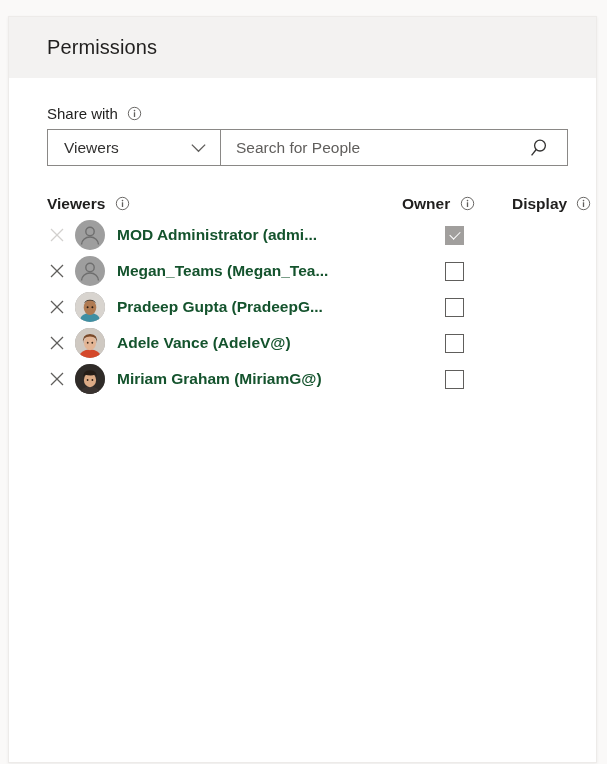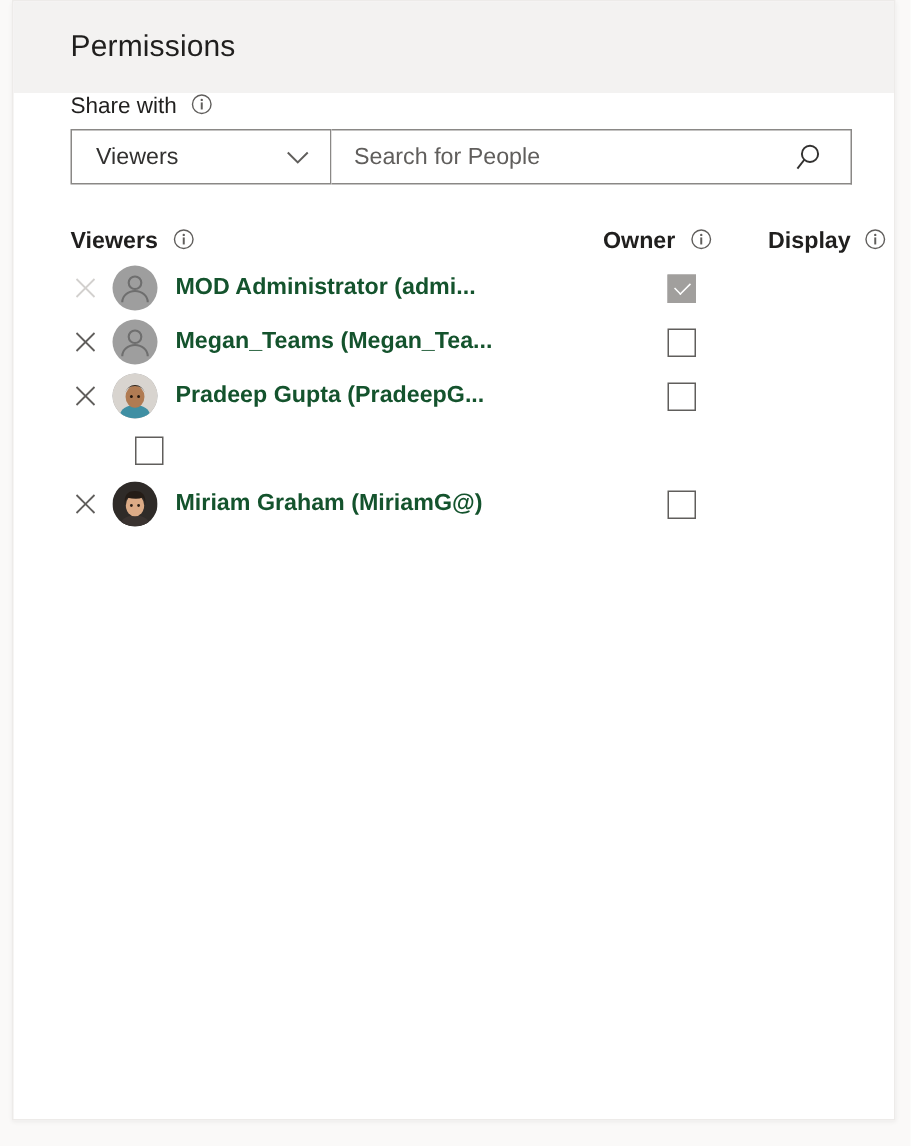--- a/index.html
+++ b/index.html
@@ -11,21 +11,21 @@
     height: 764px;
     background: #faf9f8;
     font-family: "Liberation Sans", sans-serif;
     -webkit-font-smoothing: antialiased;
     overflow: hidden;
   }
 
   .panel {
     position: absolute;
     left: 8px;
-    top: 0;
+    top: 16px;
     width: 589px;
     height: 747px;
     background: #ffffff;
     border: 1px solid #edebe9;
     box-sizing: border-box;
     box-shadow: 0 1px 3px rgba(0,0,0,0.06);
   }
 
   .panel-header {
     height: 61px;
@@ -89,20 +89,21 @@
   }
   .allow-label {
     font-size: 15.5px;
     color: #201f1e;
     margin-left: 18px;
     white-space: nowrap;
   }
 
   
   .share-label {
+    margin-top: 27px;
     font-size: 15px;
     color: #201f1e;
   }
   .share-controls {
     margin-top: 7px;
     display: flex;
     align-items: stretch;
     height: 37px;
     width: 521px;
   }
@@ -358,20 +359,39 @@
           </span>
           <span class="viewer-name">Pradeep Gupta (PradeepG...</span>
         </div>
         <div class="cell-owner">
           <span class="cbox owner-cb"></span>
         </div>
         <div class="cell-display"></div>
       </div>
 
       <div class="trow">
+        <div class="cell-viewer">
+          <span class="x-btn">
+            <svg viewBox="0 0 20 20" width="20" height="20">
+              <line x1="4" y1="4" x2="16" y2="16" stroke="#605e5c" stroke-width="1.2"></line>
+              <line x1="16" y1="4" x2="4" y2="16" stroke="#605e5c" stroke-width="1.2"></line>
+            </svg>
+          </span>
+          <span class="avatar">
+            <svg viewBox="0 0 30 30" width="30" height="30">
+              <rect width="30" height="30" fill="#cfc9c2"></rect>
+              <ellipse cx="15" cy="29" rx="11" ry="7.5" fill="#d4482a"></ellipse>
+              <ellipse cx="15" cy="15" rx="6" ry="7.2" fill="#e3b595"></ellipse>
+              <path d="M8.2 16 q-1.6 -10 6.8 -10 q8.4 0 6.8 10 q0.6 -7.4 -6.8 -7.4 q-7.4 0 -6.8 7.4z" fill="#7a4a2a"></path>
+              <ellipse cx="12.7" cy="14.8" rx="0.9" ry="0.95" fill="#3c2a1c"></ellipse>
+              <ellipse cx="17.3" cy="14.8" rx="0.9" ry="0.95" fill="#3c2a1c"></ellipse>
+            </svg>
+          </span>
+          <span class="viewer-name">Adele Vance (AdeleV@)</span>
+        </div>
         <div class="cell-owner">
           <span class="cbox owner-cb"></span>
         </div>
         <div class="cell-display"></div>
       </div>
 
       <div class="trow">
         <div class="cell-viewer">
           <span class="x-btn">
             <svg viewBox="0 0 20 20" width="20" height="20">

